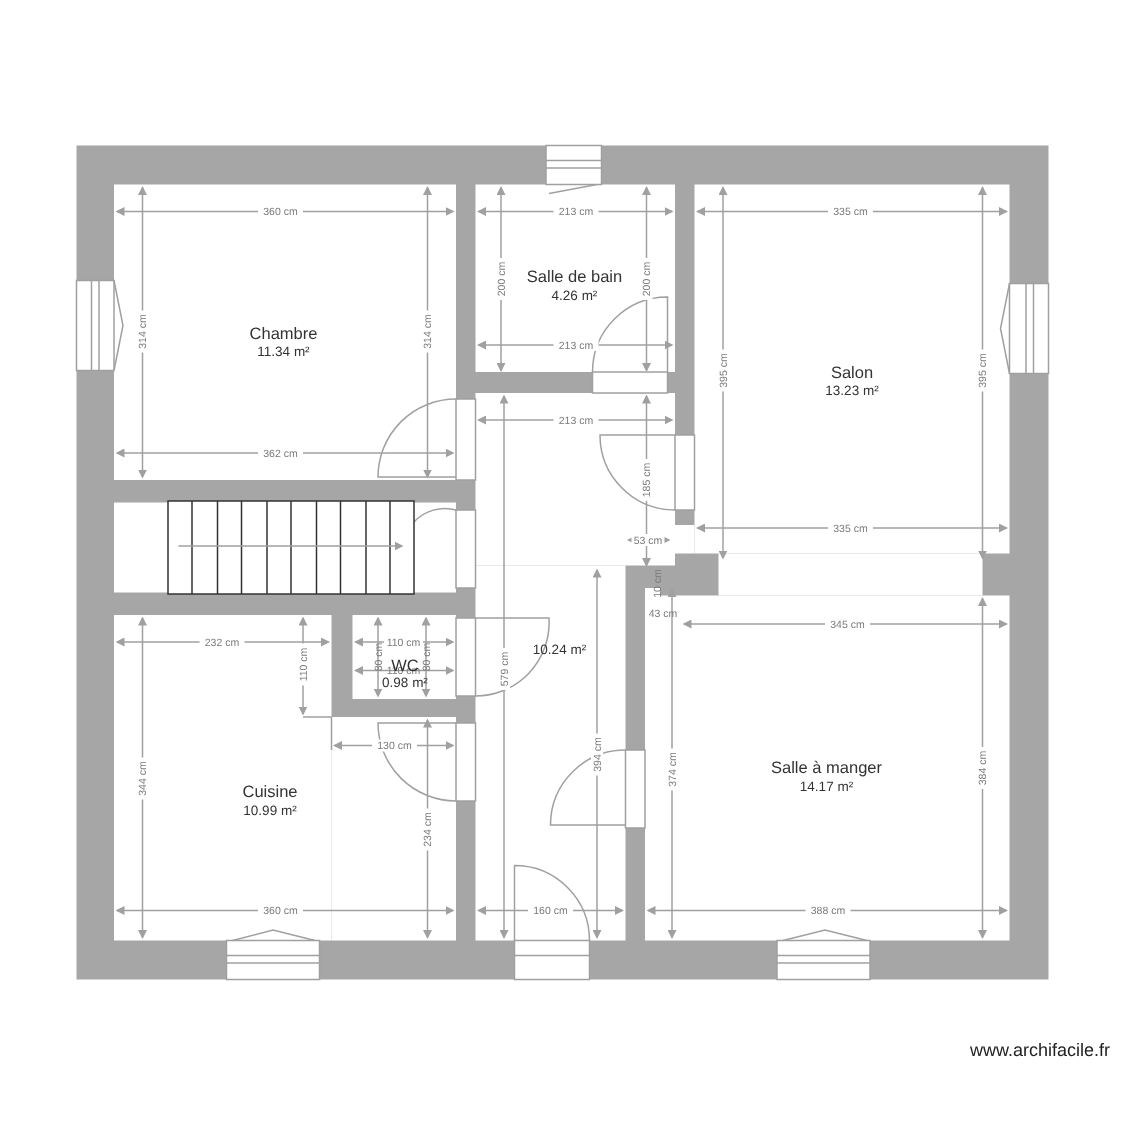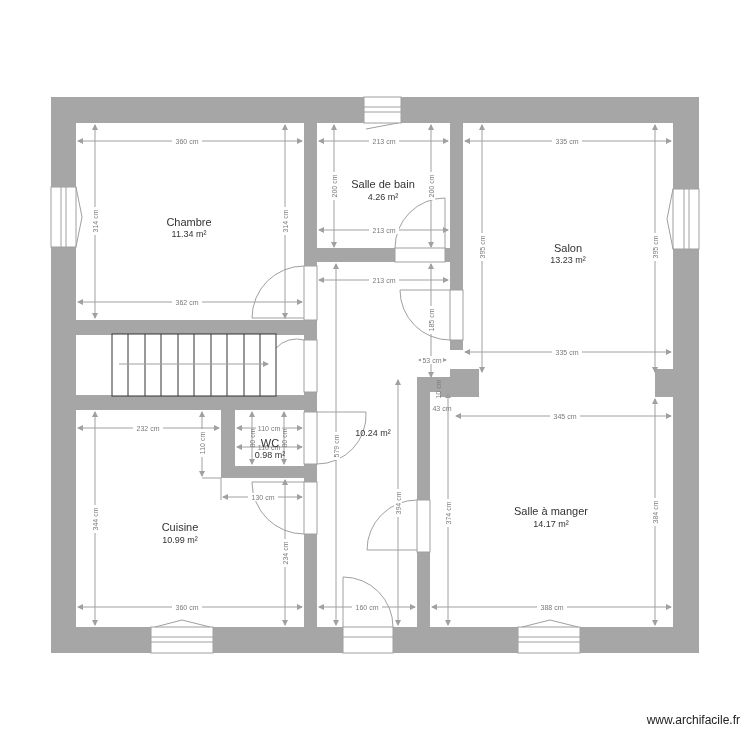--- a/index.html
+++ b/index.html
@@ -7,21 +7,21 @@
   #plan { position: absolute; left: 0; top: 0; }
   .wall { fill: #a6a6a6; }
   .room { fill: #ffffff; }
   .dim { stroke: #a0a0a0; stroke-width: 1; fill: none; }
   .dimtxt { font-family: "Liberation Sans", sans-serif; font-size: 7px; fill: #7a7a7a; }
   .roomname { font-family: "Liberation Sans", sans-serif; font-size: 11px; fill: #333333; text-anchor: middle; }
   .roomarea { font-family: "Liberation Sans", sans-serif; font-size: 9px; fill: #333333; text-anchor: middle; }
   .opening { fill: #ffffff; stroke: #a0a0a0; stroke-width: 1; }
   .swing { stroke: #a0a0a0; stroke-width: 1; fill: none; }
   .stair { fill: #ffffff; stroke: #333333; stroke-width: 1; }
-  .watermark { position: absolute; right: 10px; top: 713px; font-size: 12px; color: #222222; font-family: "Liberation Sans", sans-serif; }
+  .watermark { position: absolute; right: 10px; top: 693px; font-size: 12px; color: #222222; font-family: "Liberation Sans", sans-serif; }
 </style>
 </head>
 <body>
 
 <svg id="plan" width="750" height="750" viewBox="0 0 750 750">
   <defs>
     <marker id="arr" viewBox="0 0 6 6" refX="5" refY="3" markerWidth="6" markerHeight="6" orient="auto-start-reverse">
       <path d="M0,0 L6,3 L0,6 z" fill="#a0a0a0"></path>
     </marker>
   </defs>

